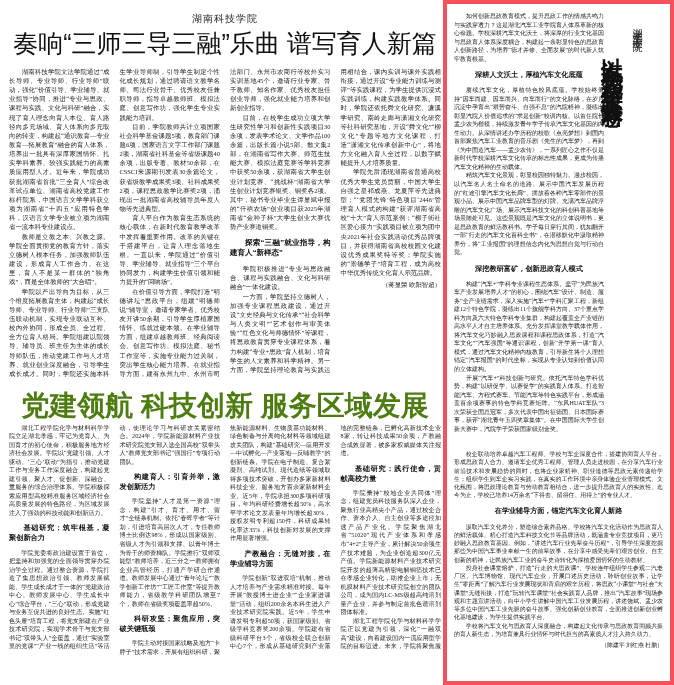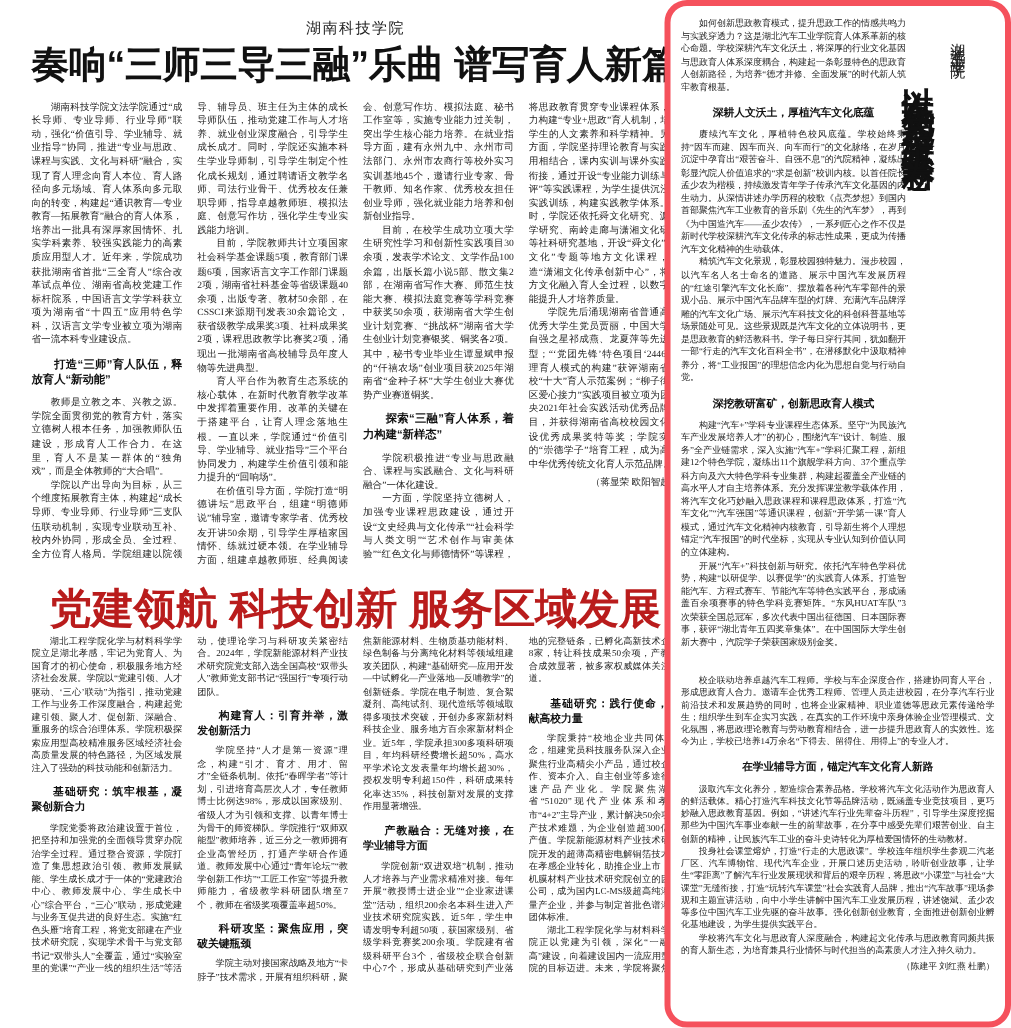--- a/index.html
+++ b/index.html
@@ -1,27 +1,27 @@
 <!DOCTYPE html>
 <html><head>
 <meta charset="utf-8">
 <style>
   html,body{margin:0;padding:0;background:#ffffff;}
   body{width:674px;height:685px;overflow:hidden;
        font-family:"Liberation Serif","DejaVu Serif",serif;color:#222;}
   .page{position:relative;width:674px;height:685px;background:#fff;}
 
   
-  .left{position:absolute;left:16px;top:0;width:440px;height:685px;
+  .left{position:absolute;left:4px;top:0;width:440px;height:685px;
         padding:0 3px 0 5px;box-sizing:border-box;}
   .kicker{text-align:center;font-size:10px;letter-spacing:1px;margin-top:12px;color:#222;}
-  .headline1{font-family:"Liberation Sans","DejaVu Sans",sans-serif;font-weight:bold;
+  .headline1{font-family:"Liberation Sans","DejaVu Sans",sans-serif;font-weight:normal;
              font-size:25px;line-height:1.15;text-align:center;margin:3px 0 9px;color:#111;}
   .headline2{font-family:"Liberation Sans","DejaVu Sans",sans-serif;font-weight:bold;
-             font-size:28px;line-height:1.1;text-align:center;margin:10px 0 2px;color:#b91c1c;}
+             font-size:28px;line-height:1.1;text-align:center;margin:10px 0 2px;color:#4d7c0f;}
   .subtitle{font-family:"Liberation Sans","DejaVu Sans",sans-serif;font-weight:bold;
             font-size:12.5px;text-align:center;margin:4px 0 10px;color:#111;}
   .cols{column-gap:10px;text-align:justify;overflow:hidden;column-fill:auto;}
   .cols-a1{column-count:4;height:314px;font-size:6.4px;line-height:1.43;}
   .cols-a2{column-count:4;height:233px;font-size:6.1px;line-height:1.4;}
 
   
   .para{margin:0;text-indent:2em;}
   .sh{font-family:"Liberation Sans","DejaVu Sans",sans-serif;font-weight:bold;
       font-size:1.18em;text-indent:2em;margin:6px 0 5px;color:#111;}
@@ -48,28 +48,27 @@
 
 <div class="page">
 
   <div class="left">
 
     <section>
       <div class="kicker">湖南科技学院</div>
       <h1 class="headline1">奏响“三师三导三融”乐曲  谱写育人新篇</h1>
       <div class="cols cols-a1">
           <p class="para">湖南科技学院文法学院通过“成长导师、专业导师、行业导师”联动，强化“价值引导、学业辅导、就业指导”协同，推进“专业与思政、课程与实践、文化与科研”融合，实现了育人理念向育人本位、育人路径向多元场域、育人体系向多元取向的转变，构建起“通识教育—专业教育—拓展教育”融合的育人体系，培养出一批具有深厚家国情怀、扎实学科素养、较强实践能力的高素质应用型人才。近年来，学院成功获批湖南省首批“三全育人”综合改革试点单位、湖南省高校党建工作标杆院系，中国语言文学学科获立项为湖南省“十四五”应用特色学科，汉语言文学专业被立项为湖南省一流本科专业建设点。</p>
-          <p class="sh">打造“三师”育人队伍，释放育人“新动能”</p>
           <p class="para">教师是立教之本、兴教之源。学院全面贯彻党的教育方针，落实立德树人根本任务，加强教师队伍建设，形成育人工作合力。在这里，育人不是某一群体的“独角戏”，而是全体教师的“大合唱”。</p>
           <p class="para">学院以产出导向为目标，从三个维度拓展教育主体，构建起“成长导师、专业导师、行业导师”三支队伍联动机制，实现专业联动互补、校内外协同，形成全员、全过程、全方位育人格局。学院组建以院领导、辅导员、班主任为主体的成长导师队伍，推动党建工作与人才培养、就业创业深度融合，引导学生成长成才。同时，学院还实施本科生学业导师制，引导学生制定个性化成长规划，通过聘请语文教学名师、司法行业骨干、优秀校友任兼职导师，指导卓越教师班、模拟法庭、创意写作坊，强化学生专业实践能力培训。</p>
           <p class="para">目前，学院教师共计立项国家社会科学基金课题5项，教育部门课题6项，国家语言文字工作部门课题2项，湖南省社科基金等省级课题40余项，出版专著、教材50余部，在CSSCI来源期刊发表30余篇论文，获省级教学成果奖3项、社科成果奖2项，课程思政教学比赛奖2项，涌现出一批湖南省高校辅导员年度人物等先进典型。</p>
           <p class="para">育人平台作为教育生态系统的核心载体，在新时代教育教学改革中发挥着重要作用。改革的关键在于搭建平台，让育人理念落地生根。一直以来，学院通过“价值引导、学业辅导、就业指导”三个平台协同发力，构建学生价值引领和能力提升的“回响场”。</p>
           <p class="para">在价值引导方面，学院打造“明德讲坛”思政平台，组建“明德师说”辅导室，邀请专家学者、优秀校友开讲50余期，引导学生厚植家国情怀、练就过硬本领。在学业辅导方面，组建卓越教师班、经典阅读会、创意写作坊、模拟法庭、秘书工作室等，实施专业能力过关制，突出学生核心能力培养。在就业指导方面，建有永州九中、永州市司法部门、永州市农商行等校外实习实训基地45个，邀请行业专家、骨干教师、知名作家、优秀校友担任创业导师，强化就业能力培养和创新创业指导。</p>
           <p class="para">目前，在校学生成功立项大学生研究性学习和创新性实践项目30余项，发表学术论文、文学作品100余篇，出版长篇小说5部、散文集2部，在湖南省写作大赛、师范生技能大赛、模拟法庭竞赛等学科竞赛中获奖50余项，获湖南省大学生创业计划竞赛、“挑战杯”湖南省大学生创业计划竞赛银奖、铜奖各2项。其中，秘书专业毕业生谭显斌申报的“仟禧农场”创业项目获2025年湖南省“金种子杯”大学生创业大赛优势产业赛道铜奖。</p>
-          <p class="sh">探索“三融”育人体系，着力构建“新样态”</p>
+          <p class="sh">探索“三融”就业指导，构建育人“新样态”</p>
           <p class="para">学院积极推进“专业与思政融合、课程与实践融合、文化与科研融合”一体化建设。</p>
           <p class="para">一方面，学院坚持立德树人，加强专业课程思政建设，通过开设“文史经典与文化传承”“社会科学与人类文明”“艺术创作与审美体验”“红色文化与师德情怀”等课程，将思政教育贯穿专业课程体系，着力构建“专业+思政”育人机制，培育学生的人文素养和科学精神。另一方面，学院坚持理论教育与实践运用相结合，课内实训与课外实践相衔接，通过开设“专业能力训练与测评”等实践课程，为学生提供沉浸式实践训练，构建实践教学体系。同时，学院还依托舜文化研究、濂溪学研究、南岭走廊与潇湘文化研究等社科研究基地，开设“舜文化”“柳文化”专题等地方文化课程，打造“潇湘文化传承创新中心”，将地方文化融入育人全过程，以数字赋能提升人才培养质量。</p>
           <p class="para">学院先后涌现湖南省普通高校优秀大学生党员贾丽，中国大学生自强之星祁成燕、龙夏萍等先进典型；“‘党团先锋’特色项目‘2446’管理育人模式的构建”获评湖南省高校“十大”育人示范案例；“柳子街社区爱心接力”实践项目被立项为团中央2021年社会实践活动优秀品牌项目，并获得湖南省高校校园文化建设优秀成果奖特等奖；学院实施的“崇德学子”培育工程，成为高校中华优秀传统文化育人示范品牌。</p>
           <p class="byl">（蒋显荣  欧阳智超）</p>
         </div>
     </section>
 
     <section>
       <h1 class="headline2">党建领航  科技创新  服务区域发展</h1>
       <div class="cols cols-a2">
@@ -83,21 +82,21 @@
           <p class="sh">产教融合：无缝对接，在学业辅导方面</p>
           <p class="para">学院创新“双进双培”机制，推动人才培养与产业需求精准对接。每年开展“教授博士进企业”“企业家进课堂”活动，组织200余名本科生进入产业技术研究院实践。近5年，学生申请发明专利超50项，获国家级别、省级学科竞赛奖200余项。学院建有省级科研平台3个，省级校企联合创新中心7个，形成从基础研究到产业落地的完整链条，已孵化高新技术企业8家，转让科技成果50余项，产教融合成效显著，被多家权威媒体关注报道。</p>
           <p class="sh">基础研究：践行使命，贡献高校力量</p>
           <p class="para">学院秉持“校地企业共同体”理念，组建党员科技服务队深入企业，聚焦行业高精尖小产品，通过校企合作、资本介入、自主创业等多途径加速产品产业化。学院聚焦湖北省“51020”现代产业体系和孝感市“4+2”主导产业，累计解决50余项生产技术难题，为企业创造超300亿元产值。学院新能源材料产业技术研究院开发的超薄高精密电解铜箔技术已在孝感企业转化，助推企业上市；无机膜材料产业技术研究院创立的团队公司，成为国内LC-MS级超高纯溶剂量产企业，并参与制定首批色谱溶剂团体标准。</p>
           <p class="para">湖北工程学院化学与材料科学学院正以党建为引领，深化“一融双高”建设，向着建设国内一流应用型学院的目标迈进。未来，学院将聚焦服务湖北产业发展，构建科学研究新模式，通过党委、党支部班子干部党员带头开展“大研究”，对接产业凝练学科特色，在产业项目攻关团队设立党组织，树立榜样，引导科技工作者突破关键核心技术，培育和发展新质生产力，展现“湖工作为”，贡献“湖工力量”。</p>
         </div>
     </section>
 
   </div>
 
-  <aside class="redbox" style="border-color: rgb(245, 81, 92); border-radius: 15px;">
+  <aside class="redbox" style="border-color: rgb(245, 81, 92);">
     <div class="rb-top">
       <div class="rb-text">
           <p class="para">如何创新思政教育模式，提升思政工作的情感共鸣力与实践穿透力？这是湖北汽车工业学院育人体系革新的核心命题。学校深耕汽车文化沃土，将深厚的行业文化基因与思政育人体系深度耦合，构建起一条彰显特色的思政育人创新路径，为培养“德才并修、全面发展”的时代新人筑牢教育根基。</p>
           <p class="shc">深耕人文沃土，厚植汽车文化底蕴</p>
           <p class="para">赓续汽车文化，厚植特色校风底蕴。学校始终秉持“因车而建、因车而兴、向车而行”的文化脉络，在岁月沉淀中孕育出“艰苦奋斗、自强不息”的汽院精神，凝练出彰显汽院人价值追求的“求是创新”校训内核。以首任院长孟少农为楷模，持续激发青年学子传承汽车文化基因的内生动力。从深情讲述办学历程的校歌《点亮梦想》到国内首部聚焦汽车工业教育的音乐剧《先生的汽车梦》，再到《为中国造汽车——孟少农传》，一系列匠心之作不仅是新时代学校深耕汽车文化传承的标志性成果，更成为传播汽车文化精神的生动载体。</p>
           <p class="para">精筑汽车文化景观，彰显校园独特魅力。漫步校园，以汽车名人名士命名的道路、展示中国汽车发展历程的“红途引擎汽车文化长廊”、摆放着各种汽车零部件的景观小品、展示中国汽车品牌车型的灯牌、充满汽车品牌浮雕的汽车文化广场、展示汽车科技文化的科创科普基地等场景随处可见。这些景观既是汽车文化的立体说明书，更是思政教育的鲜活教科书。学子每日穿行其间，犹如翻开一部“行走的汽车文化百科全书”，在潜移默化中汲取精神养分，将“工业报国”的理想信念内化为思想自觉与行动自觉。</p>
           <p class="shc">深挖教研富矿，创新思政育人模式</p>
           <p class="para">构建“汽车+”学科专业课程生态体系。坚守“为民族汽车产业发展培养人才”的初心，围绕汽车“设计、制造、服务”全产业链需求，深入实施“汽车+”学科汇聚工程，新组建12个特色学院，凝练出11个旗舰学科方向、37个重点学科方向及六大特色学科专业集群，构建起覆盖全产业链的高水平人才自主培养体系。充分发挥课堂教学载体作用，将汽车文化巧妙融入思政课程和课程思政体系，打造“汽车文化”“汽车强国”等通识课程，创新“开学第一课”育人模式，通过汽车文化精神内核教育，引导新生将个人理想锚定“汽车报国”的时代坐标，实现从专业认知到价值认同的立体建构。</p>
           <p class="para">开展“汽车+”科技创新与研究。依托汽车特色学科优势，构建“以研促学、以赛促学”的实践育人体系。打造智能汽车、方程式赛车、节能汽车等特色实践平台，形成涵盖百余项赛事的特色学科竞赛矩阵。“东风HUAT车队”3次荣获全国总冠军，多次代表中国出征德国、日本国际赛事，获评“湖北青年五四奖章集体”。在中国国际大学生创新大赛中，汽院学子荣获国家级别金奖。</p>
         </div>

